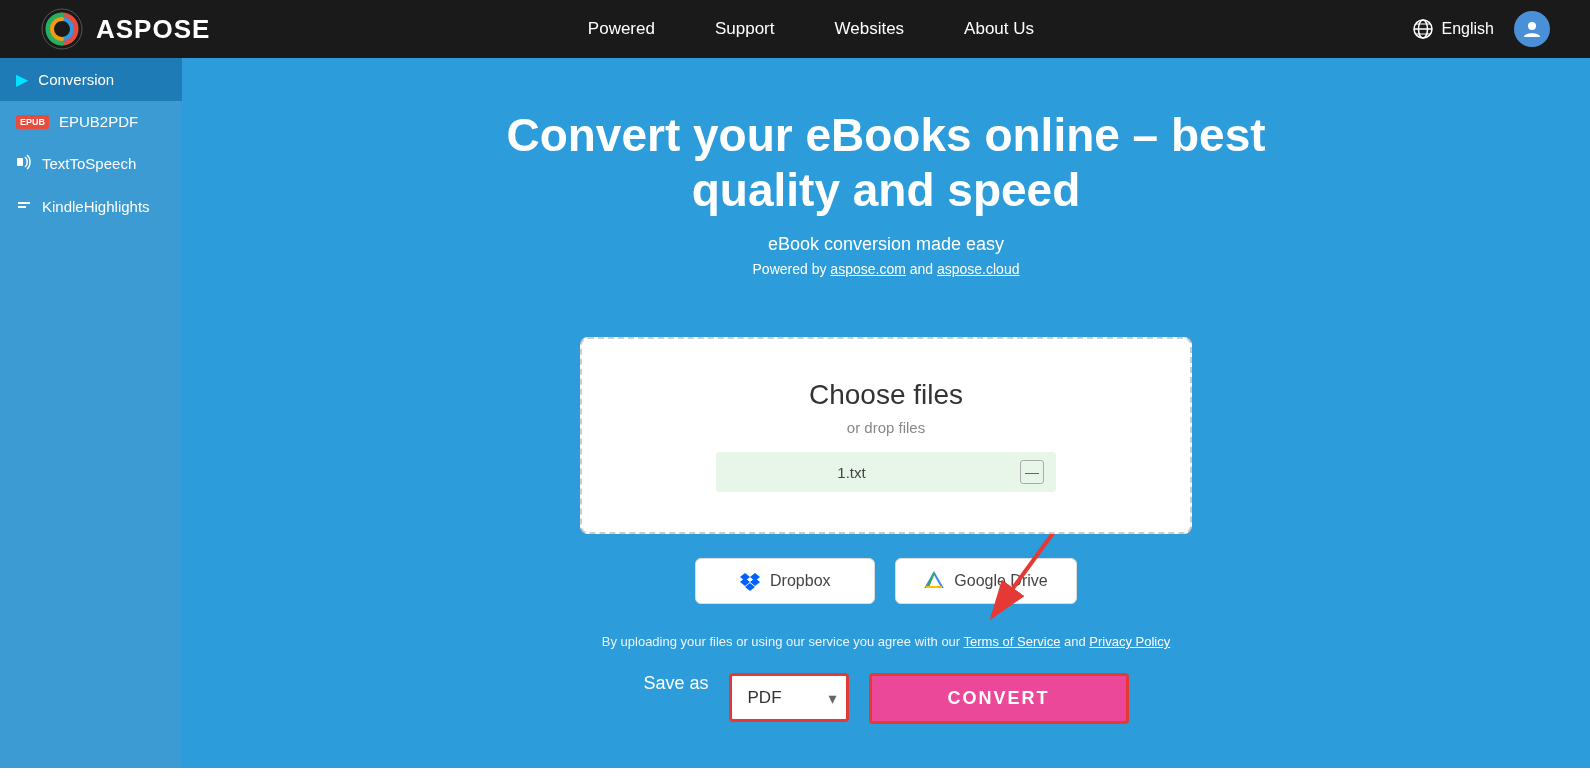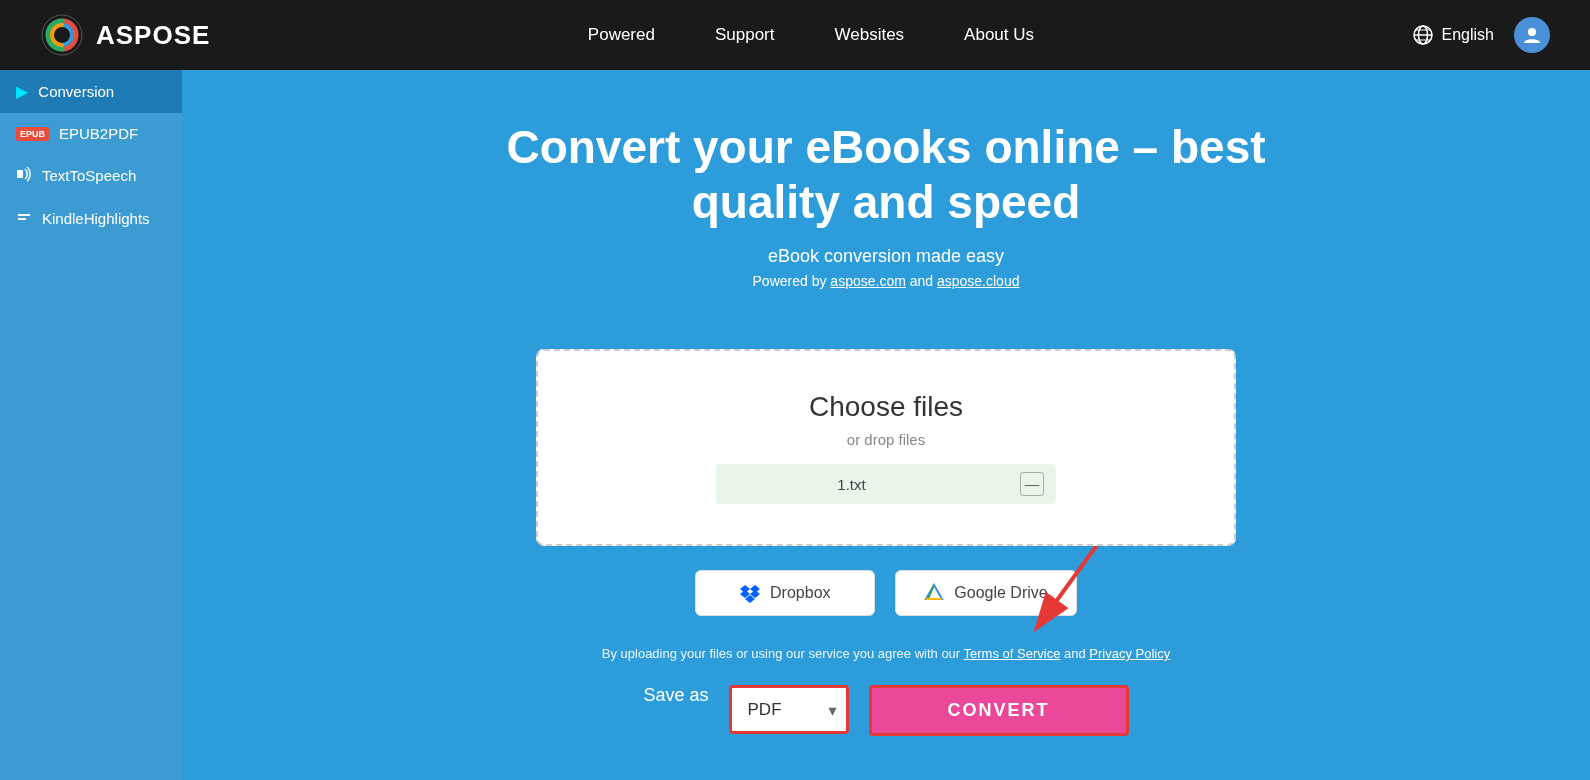--- a/index.html
+++ b/index.html
@@ -1,21 +1,21 @@
 <!DOCTYPE html>
 <html><head>
   <meta charset="utf-8">
   <style>
     * { margin: 0; padding: 0; box-sizing: border-box; }
     body { font-family: 'Segoe UI', Arial, sans-serif; width: 1590px; min-height: 780px; overflow-x: hidden; }
 
     
     .header {
       background: #1a1a1a;
-      height: 70px;
+      height: 58px;
       display: flex;
       align-items: center;
       justify-content: space-between;
       padding: 0 40px;
     }
     .header-left {
       display: flex;
       align-items: center;
       gap: 12px;
     }
@@ -137,21 +137,21 @@
     .powered-by a {
       color: white;
       text-decoration: underline;
     }
 
     
     .upload-box {
       background: white;
       border-radius: 8px;
       border: 2px dashed #ccc;
-      width: 700px;
+      width: 612px;
       padding: 40px;
       text-align: center;
       position: relative;
       margin-bottom: 24px;
     }
 
     .choose-files-title {
       font-size: 28px;
       color: #333;
       margin-bottom: 8px;

